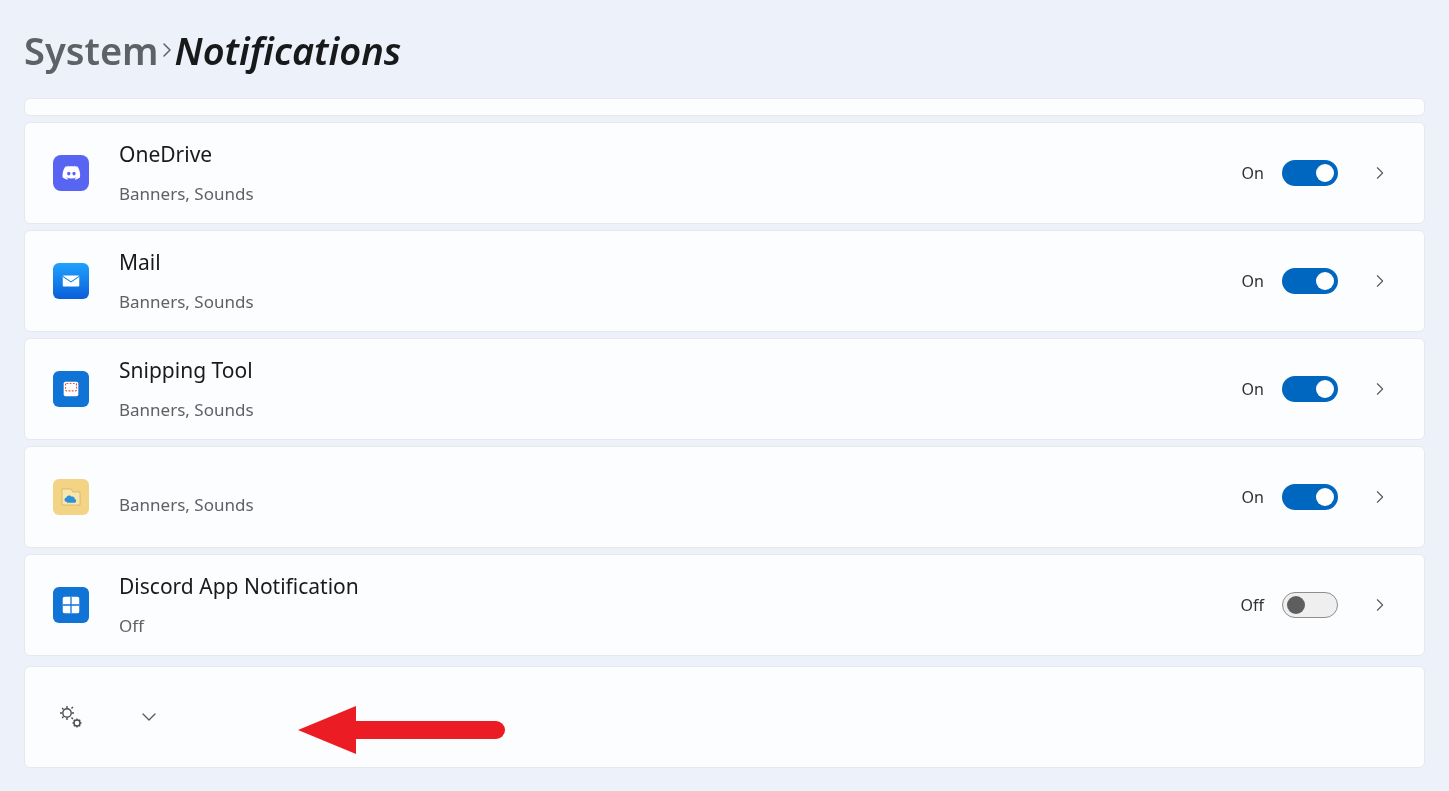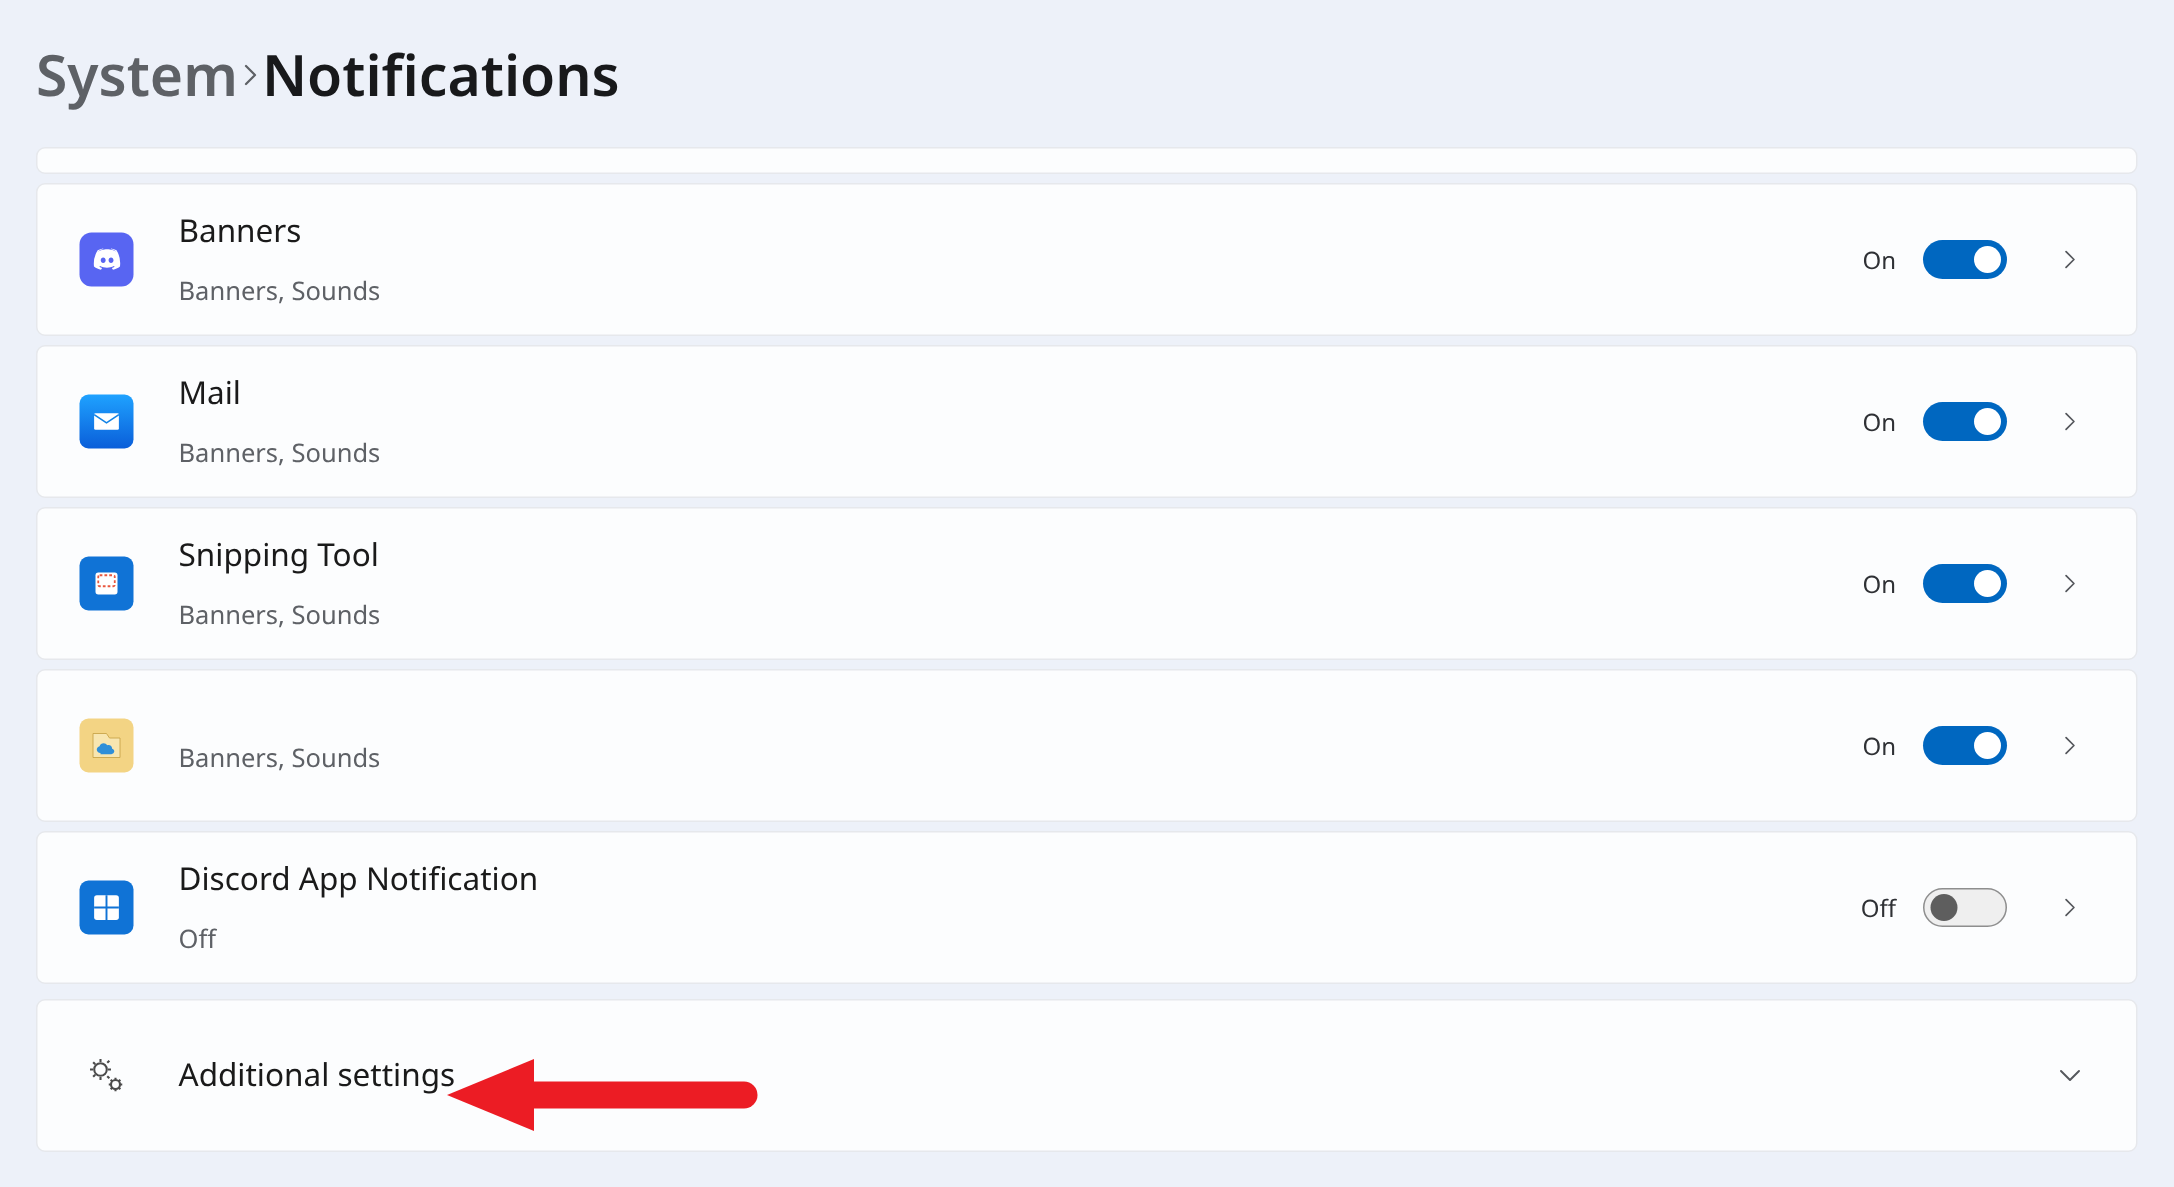--- a/index.html
+++ b/index.html
@@ -25,20 +25,21 @@
   }
   .breadcrumb-sep {
     color: #5e6166;
     display: flex;
     align-items: center;
   }
   .page-title {
     font-size: 38px;
     font-weight: 600;
     color: #18191b;
+    font-style: italic;
   }
 
   .scroll-area {
     padding: 0 24px 24px;
   }
 
   .card {
     background: #fcfdfe;
     border: 1px solid #e6e8ec;
     border-radius: 6px;
@@ -164,21 +165,21 @@
 
   <div class="card stub"></div>
 
   <div class="card">
     <div class="app-icon ic-discord">
       <svg width="22" height="22" viewBox="0 0 24 24">
           <path fill="#ffffff" d="M19.3 5.3A17 17 0 0 0 15.4 4l-.2.4c1.5.4 2.9 1 4.2 1.9-1.6-.8-3.3-1.3-5-1.6-1.3-.2-2.6-.2-3.9 0-1.7.3-3.4.8-5 1.6 1.3-.9 2.7-1.5 4.2-1.9L9.5 4A17 17 0 0 0 5.6 5.3 18 18 0 0 0 2.9 17c1.6 1.2 3.3 2 5.1 2.4l.8-1.3c-.7-.2-1.4-.5-2-.9l.5-.4c3.2 1.5 6.9 1.5 10.1 0l.5.4c-.6.4-1.3.7-2 .9l.8 1.3c1.8-.4 3.5-1.2 5.1-2.4a18 18 0 0 0-2.5-11.7ZM9.6 14.6c-1 0-1.8-.9-1.8-2s.8-2 1.8-2 1.8.9 1.8 2-.8 2-1.8 2Zm5.7 0c-1 0-1.8-.9-1.8-2s.8-2 1.8-2 1.8.9 1.8 2-.8 2-1.8 2Z"></path>
         </svg>
     </div>
     <div class="labels">
-      <div class="app-name">Banners</div>
+      <div class="app-name">OneDrive</div>
       <div class="app-sub">Banners, Sounds</div>
     </div>
     <div class="controls">
       <span class="state-text">On</span>
       <div class="toggle on">
           <div class="knob"></div>
         </div>
       <span class="chev-right">
         <svg width="14" height="14" viewBox="0 0 16 16">
             <path d="M5 2l6 6-6 6" stroke="#55585d" stroke-width="1.3" fill="none" stroke-linecap="round" stroke-linejoin="round"></path>
@@ -286,23 +287,20 @@
     <div class="ic-settings-mini">
       <svg width="30" height="30" viewBox="0 0 30 30">
         <g fill="none" stroke="#4b4b4b" stroke-width="1.4">
           <circle cx="11" cy="11" r="4.2"></circle>
           <path d="M11 4v2M11 16v2M4 11h2M16 11h2M6.1 6.1l1.4 1.4M15.5 15.5l1.4 1.4M6.1 15.9l1.4-1.4M15.5 6.5l1.4-1.4"></path>
           <circle cx="21" cy="21" r="3"></circle>
           <path d="M21 16.5v1.4M21 24.1v1.4M16.5 21h1.4M24.1 21h1.4M17.8 17.8l1 1M23.2 23.2l1 1M17.8 24.2l1-1M23.2 18.8l1-1"></path>
         </g>
       </svg>
     </div>
-    <div class="labels">
-      <div class="app-name">Additional settings</div>
-    </div>
     <div class="controls">
       <span class="chev-down">
         <svg width="16" height="16" viewBox="0 0 16 16">
             <path d="M2 5l6 6 6-6" stroke="#55585d" stroke-width="1.3" fill="none" stroke-linecap="round" stroke-linejoin="round"></path>
           </svg>
       </span>
     </div>
   </div>
 
   <svg class="arrow-annot" style="left:286px; top:602px;" width="220" height="70" viewBox="0 0 220 70">

